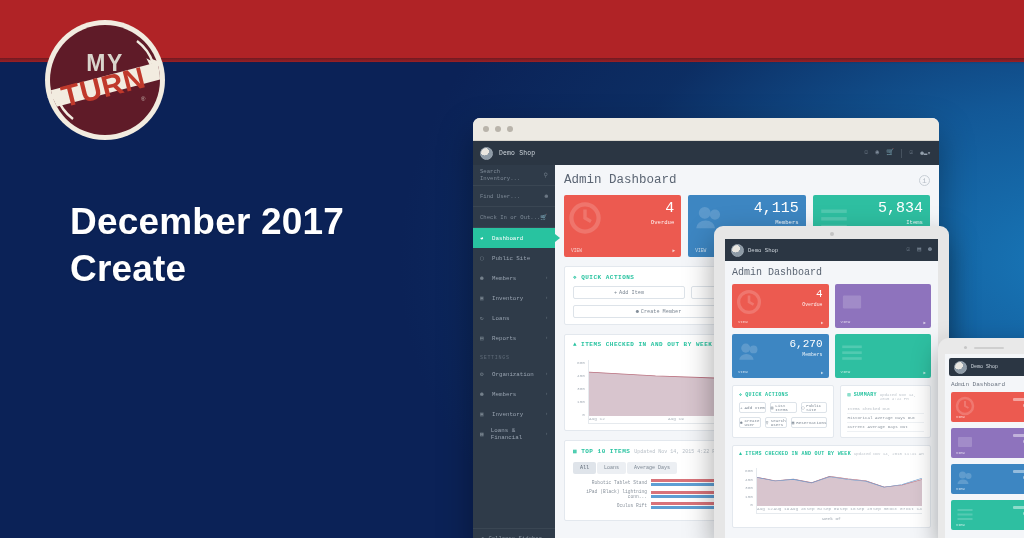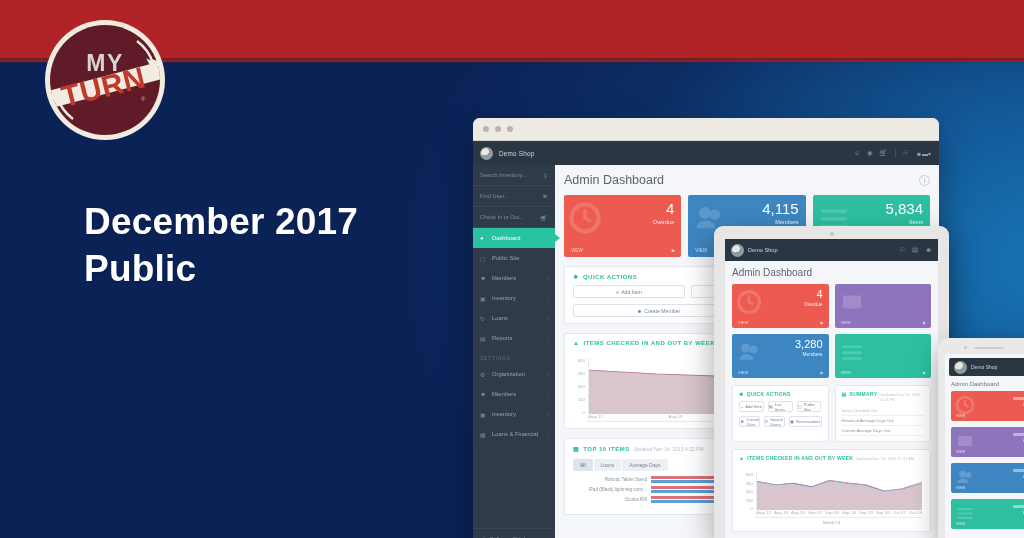--- a/index.html
+++ b/index.html
@@ -41,24 +41,24 @@
   
   .headline {
     position: absolute; left: 70px; top: 198px; z-index: 10;
     color: #ffffff;
     font-size: 37px;
     font-weight: bold;
     line-height: 1.28;
     letter-spacing: 0.2px;
     text-shadow: 0 1px 2px rgba(0,0,0,0.18);
   }
-  .headline .ln { display: block; white-space: nowrap; margin-left: 14px; }
+  .headline .ln { display: block; white-space: nowrap; }
 
   
-  .devices { position: absolute; inset: 0; z-index: 8; }
+  .devices { position: absolute; inset: 0; z-index: 8; font-family: Liberation Mono, monospace; }
 
   
   .desktop {
     position: absolute; left: 473px; top: 118px;
     width: 466px; height: 430px;
     background: #ffffff;
     border-radius: 7px 7px 0 0;
     box-shadow: 0 14px 34px rgba(0,0,0,0.34);
     overflow: hidden;
   }
@@ -313,21 +313,21 @@
       <text x="65" y="56" text-anchor="middle" font-family="Liberation Sans, sans-serif" font-size="23" font-weight="bold" fill="#d9d5cc" letter-spacing="1.5">MY</text>
       <g transform="rotate(-14 65 74)">
         <text x="64" y="82" text-anchor="middle" font-family="Liberation Sans, sans-serif" font-size="30" font-weight="bold" fill="#c0392b" letter-spacing="0.5">TURN</text>
       </g>
       <text x="101" y="86" font-family="Liberation Sans, sans-serif" font-size="6" fill="#c8b9b2">®</text>
     </svg>
   </div>
 
   <div class="headline">
     <span class="ln">December 2017</span>
-    <span class="ln">Public</span>
+    <span class="ln">Create</span>
   </div>
 
   <div class="devices">
 
     <div class="desktop">
       <div class="chrome-bar">
         <span class="dot"></span>
         <span class="dot"></span>
         <span class="dot"></span>
       </div>
@@ -603,21 +603,21 @@
                 <span>VIEW</span>
                 <span class="fr">▶</span>
               </div>
             </div>
             <div class="t-card" style="background:#3d86c2">
               <svg class="ghost" viewBox="0 0 40 40" aria-hidden="true">
                 <circle cx="15" cy="14" r="7" fill="#fff"></circle>
                   <circle cx="27" cy="16" r="6" fill="#fff"></circle>
                 <path d="M5 32 a11 9 0 0 1 22 0 z" fill="#fff"></path>
               </svg>
-              <div class="big">3,280</div>
+              <div class="big">6,270</div>
               <div class="sub">Members</div>
               <div class="foot">
                 <span>VIEW</span>
                 <span class="fr">▶</span>
               </div>
             </div>
             <div class="t-card" style="background:#2ebfa1">
               <svg class="ghost" viewBox="0 0 40 40" aria-hidden="true">
                 <rect x="5" y="10" width="30" height="4" fill="#fff"></rect>
                 <rect x="5" y="19" width="30" height="4" fill="#fff"></rect>

